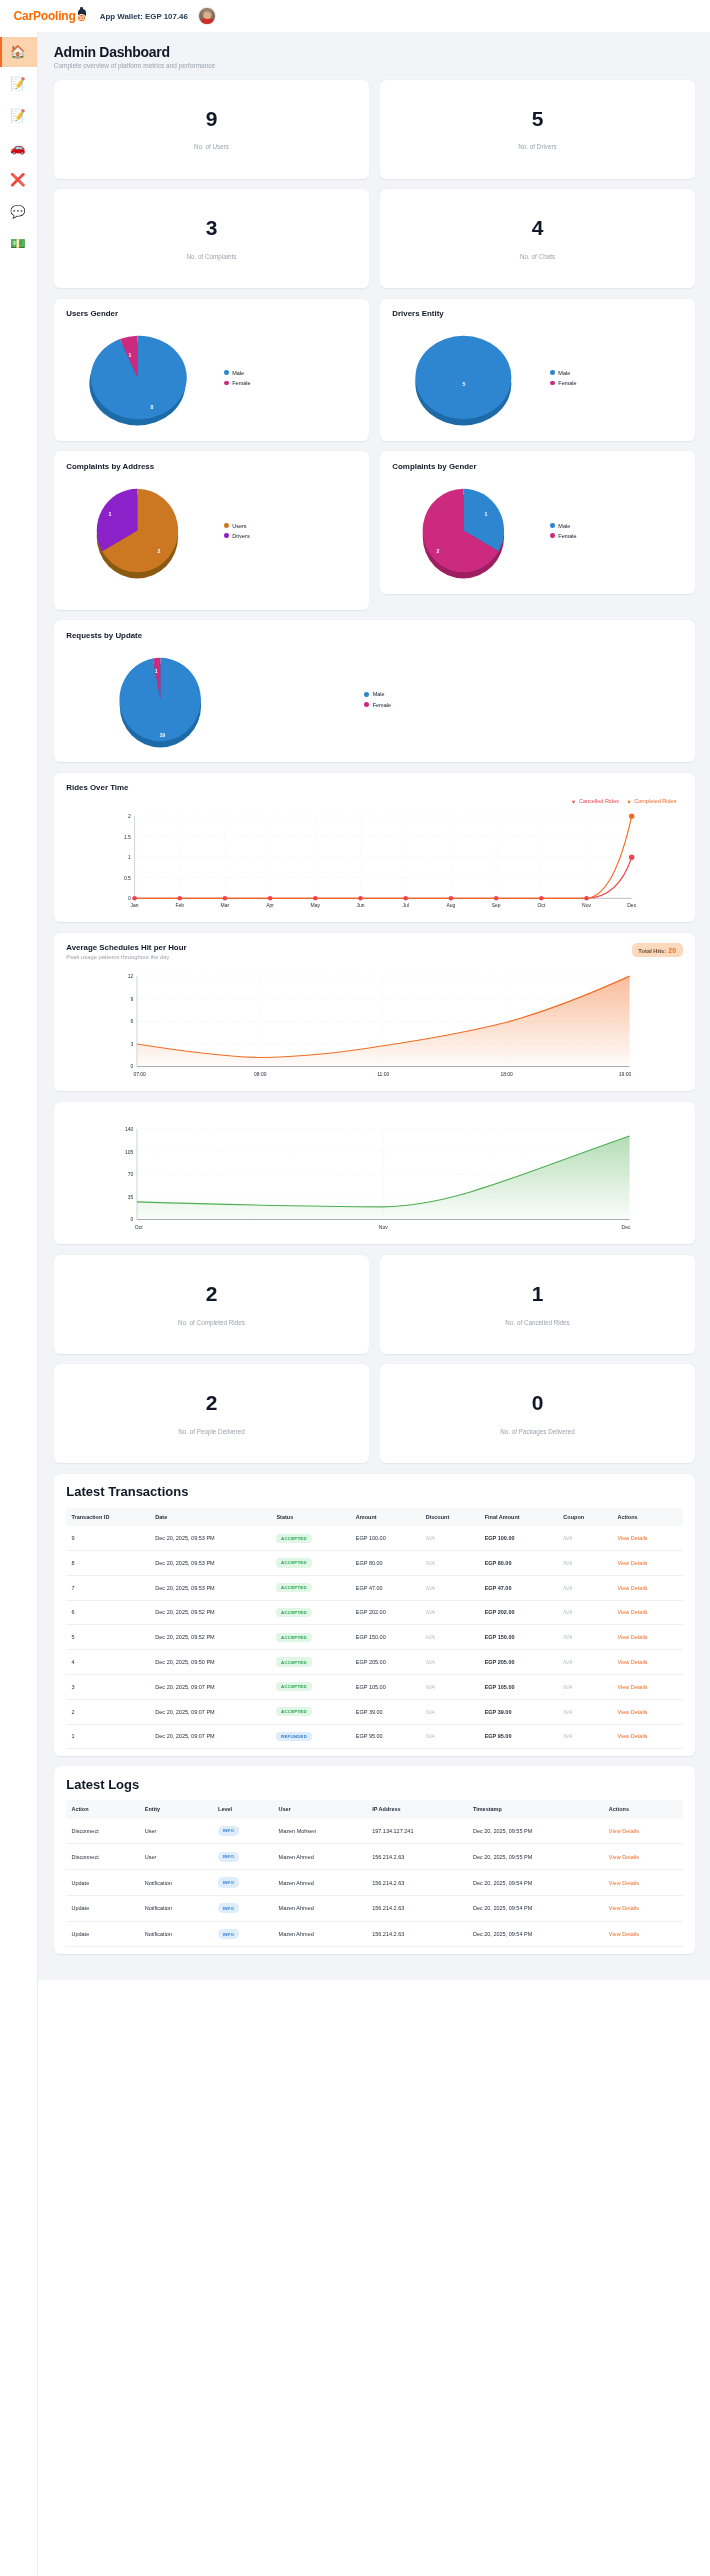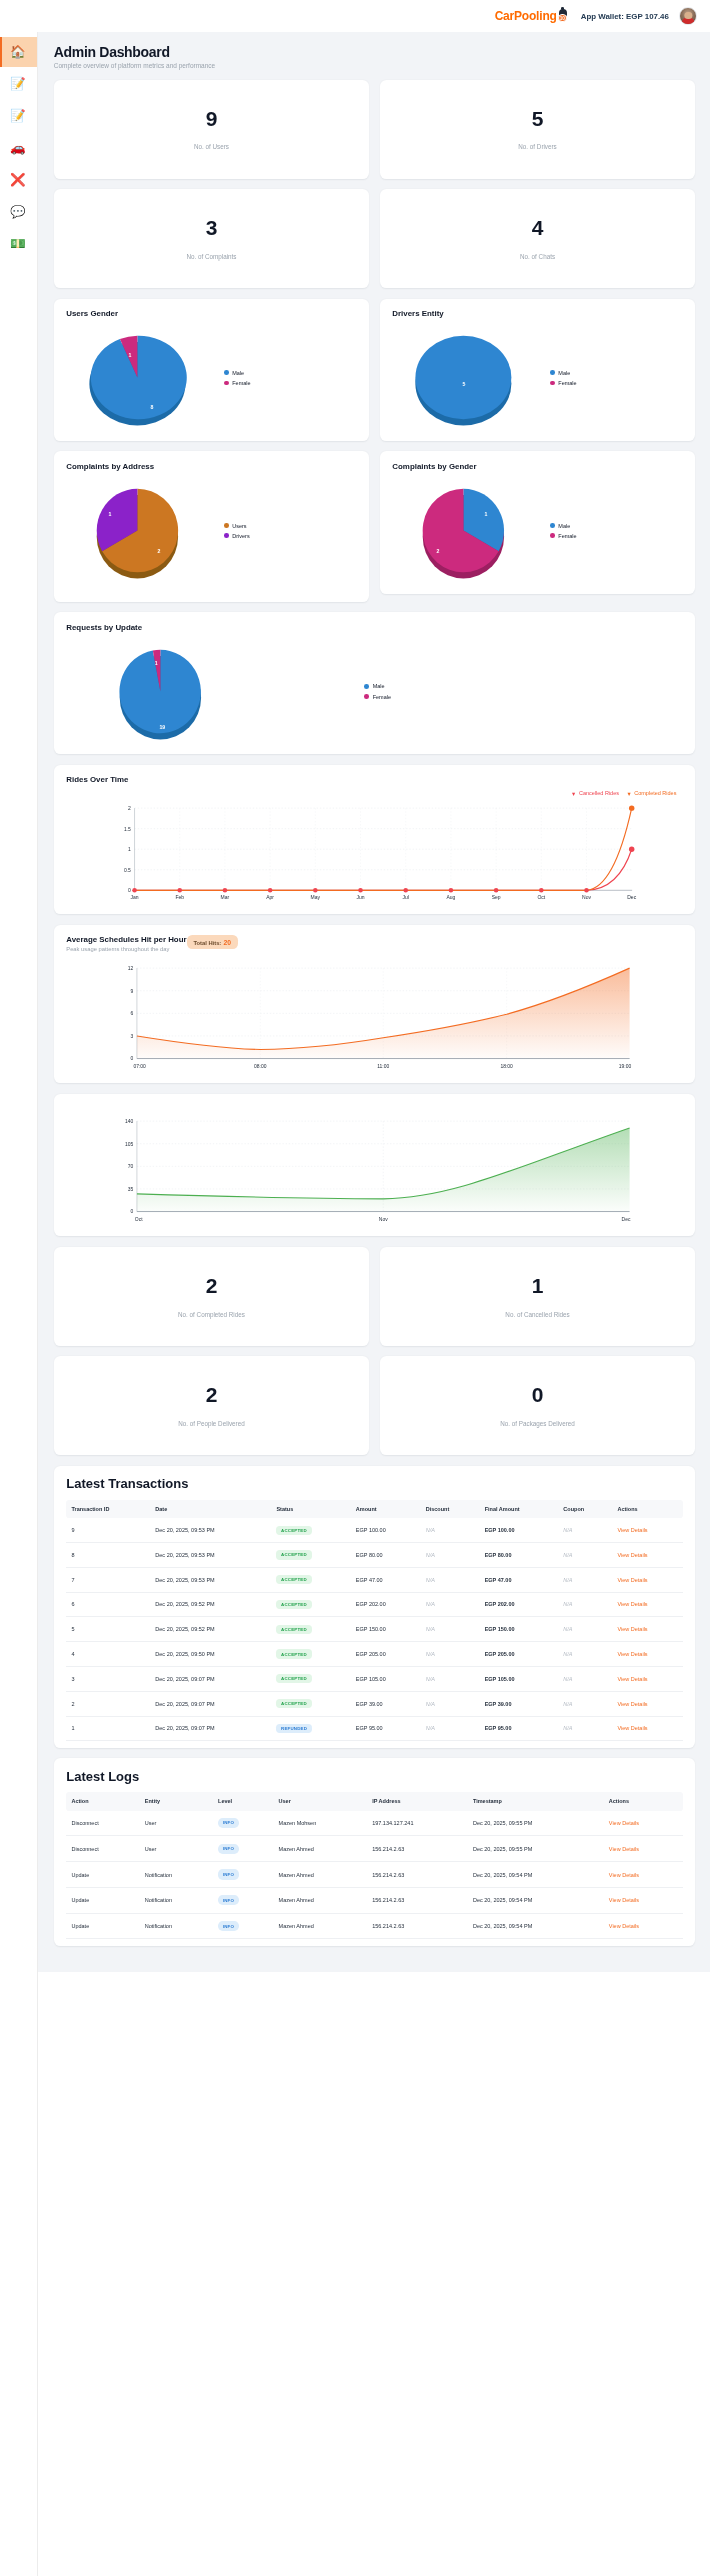--- a/index.html
+++ b/index.html
@@ -8,21 +8,21 @@
     background: #ffffff;
     font-family: "Liberation Sans", sans-serif;
     color: #111827;
   }
   
   .topbar {
     height: 32px;
     background: #ffffff;
     display: flex;
     align-items: center;
-    justify-content: flex-end;
+    justify-content: flex-start;
     padding: 0 13.6px 0 13.6px;
   }
   .brand {
     font-size: 12px;
     font-weight: 800;
     color: #FF6B00;
     letter-spacing: -0.2px;
   }
   .topbar-right { display: flex; align-items: center; gap: 10.5px; }
   .bell-wrap { position: relative; width: 13.6px; height: 15.7px; }
@@ -95,21 +95,21 @@
   .stat {
     background: #fff; border-radius: 6.3px; box-shadow: 0 0.5px 1.6px rgba(16,24,40,.07);
     height: 99px; display: flex; flex-direction: column;
     align-items: center; justify-content: center;
   }
   .stat-value { font-size: 21px; font-weight: 800; line-height: 1; }
   .stat-label { font-size: 6.3px; color: #9aa3ad; margin-top: 14.7px; }
   .chart-card { padding: 10.5px 12.6px 8.4px 12.6px; }
   .chart-title { font-size: 7.9px; font-weight: 700; }
   .chart-sub { font-size: 5.8px; color: #9aa3ad; margin-top: 1.6px; }
-  .card-head { display: flex; justify-content: flex-start; align-items: flex-start; }
+  .card-head { display: flex; justify-content: space-between; align-items: flex-start; }
   .pill {
     border-radius: 5.2px; padding: 3.7px 6.8px; font-size: 5.8px; font-weight: 700;
     white-space: nowrap;
   }
   .pill-orange { background: #FBD9BC; color: #6b4a2c; }
   .pill-orange b { color: #F36B21; font-size: 6.8px; margin-left: 2.1px; }
   .pill-green { background: #E2F6E7; color: #33603f; }
   .pill-green b { color: #22A24C; font-size: 6.8px; margin-left: 2.1px; }
   .pill-pct { background: #E2F6E7; color: #22A24C; font-size: 5.2px; font-weight: 700; }
   .pill-row { display: flex; gap: 4.2px; align-items: center; }
@@ -283,21 +283,21 @@
                 <span class="dot" style="background:#CC7722"></span>
                 <span>Users</span>
               </div>
             <div class="legend-item">
                 <span class="dot" style="background:#8B22C9"></span>
                 <span>Drivers</span>
               </div>
           </div>
         </div>
       </div>
-      <div class="card chart-card" style="margin-bottom:8px">
+      <div class="card chart-card" style="margin-bottom:16px">
         <div class="chart-title">Complaints by Gender</div>
         <div class="pie-wrap">
           <div class="pie-holder">
             <svg class="pie3d" viewBox="0 0 230 200">
               <ellipse cx="110" cy="112" rx="78" ry="80" fill="#9C1F61"></ellipse>
               <path d="M110 100 L110 20 A78 80 0 0 1 177.5 140 Z" fill="#2E86D1"></path>
               <path d="M110 100 L177.5 140 A78 80 0 1 1 110 20 Z" fill="#CC2A7E"></path>
             </svg>
             <div class="pie-label" style="left:80px;top:36px">1</div>
             <div class="pie-label" style="left:32px;top:73px">2</div>

